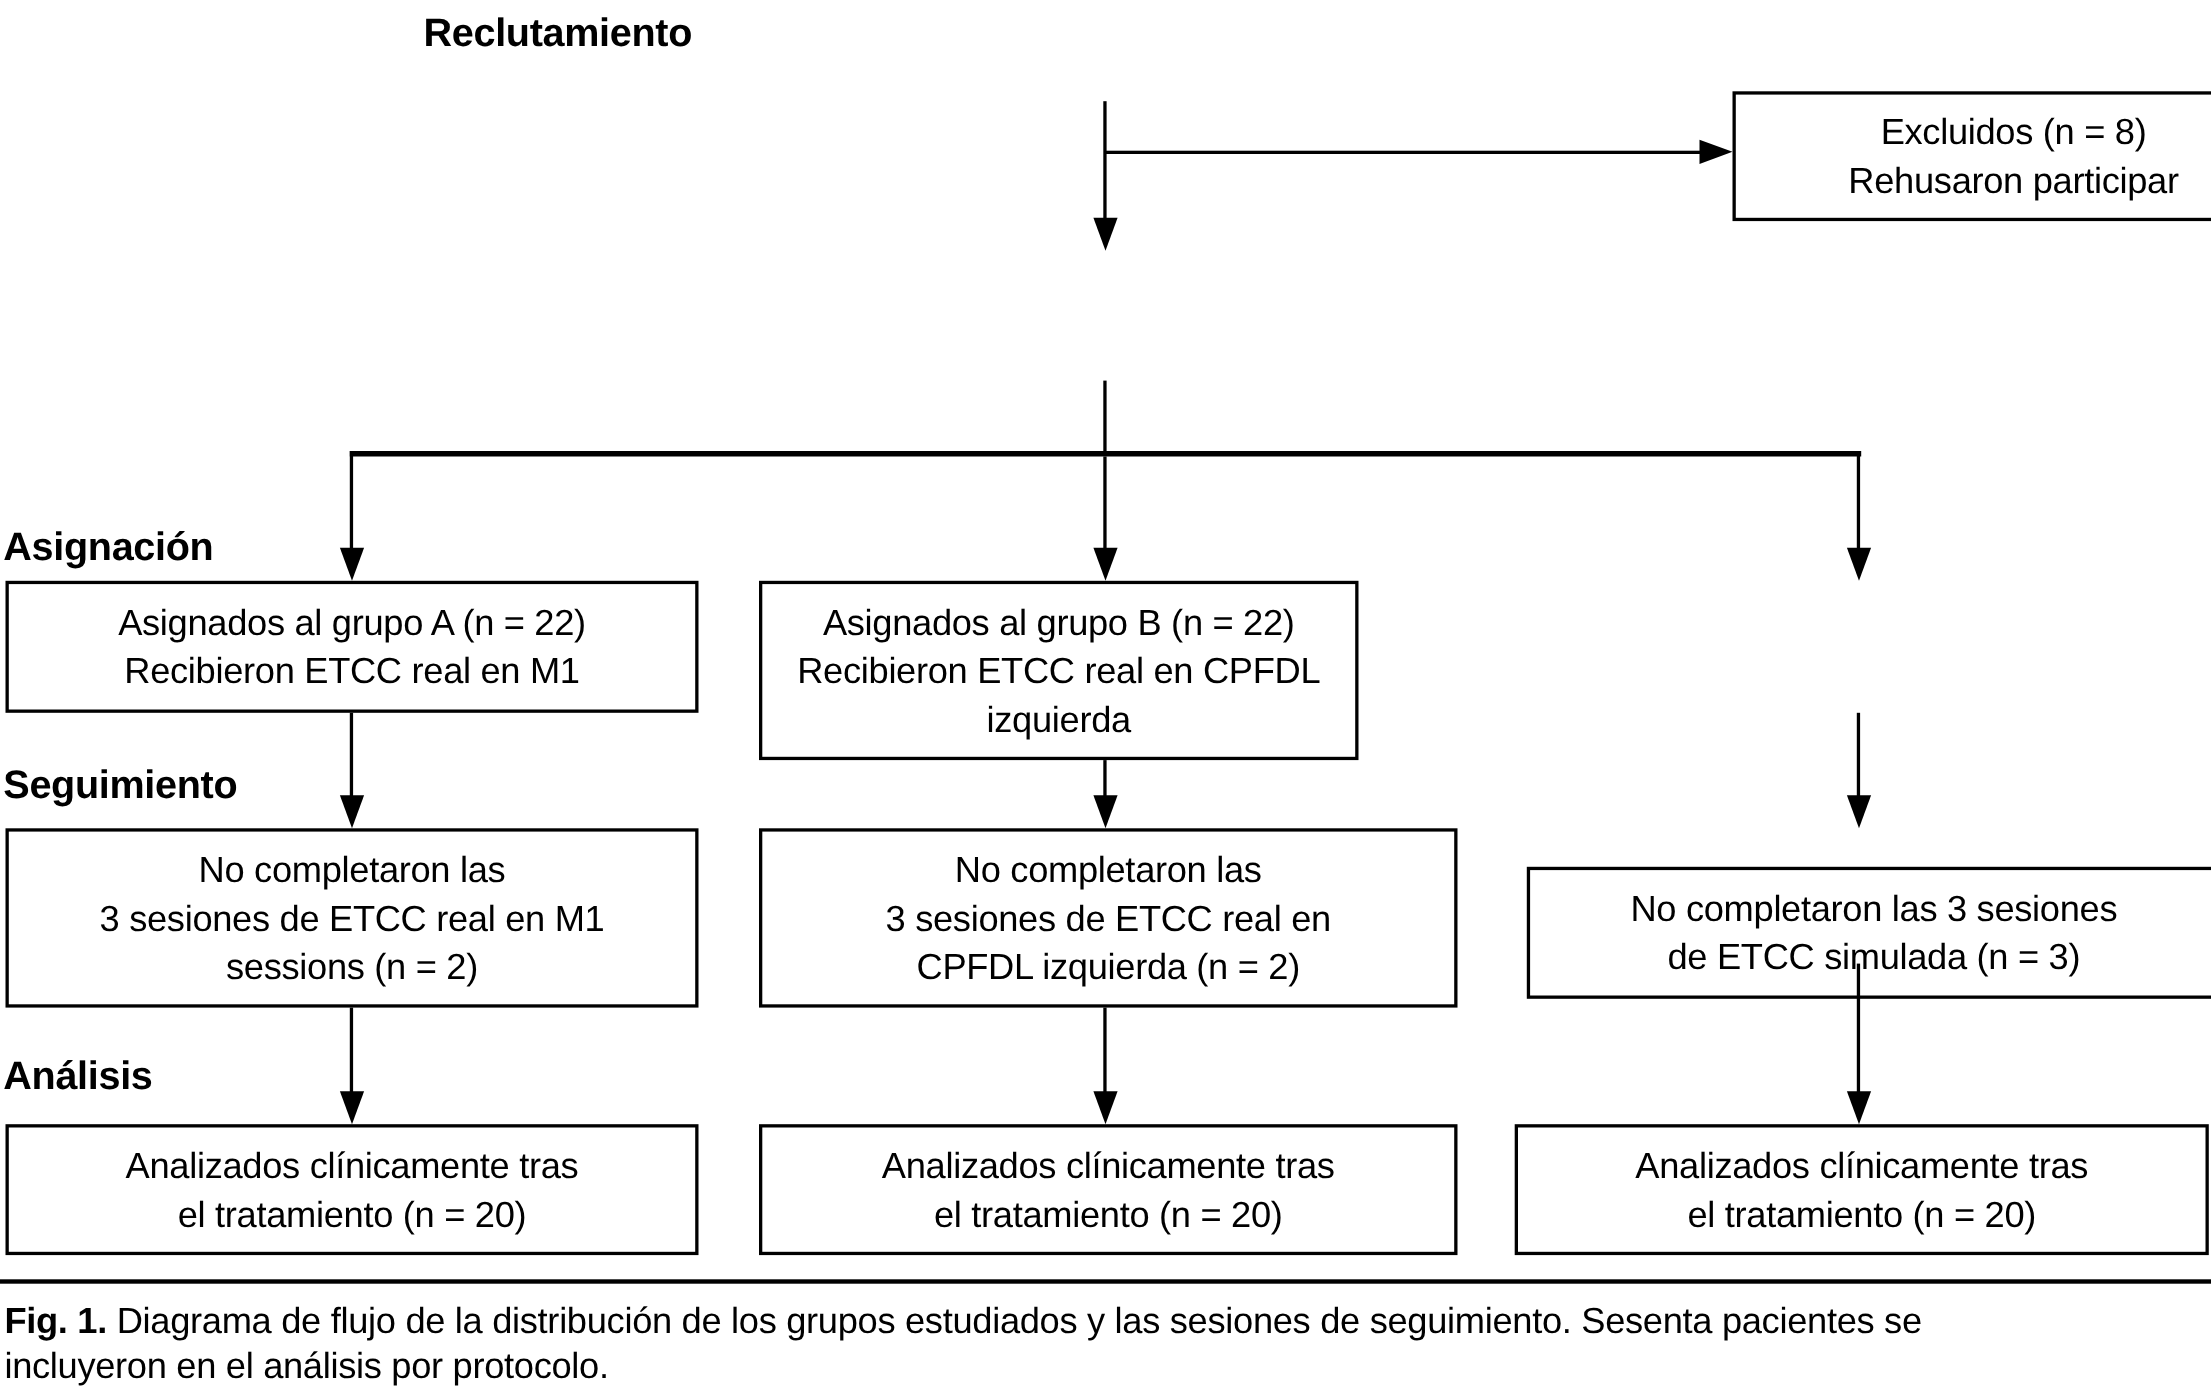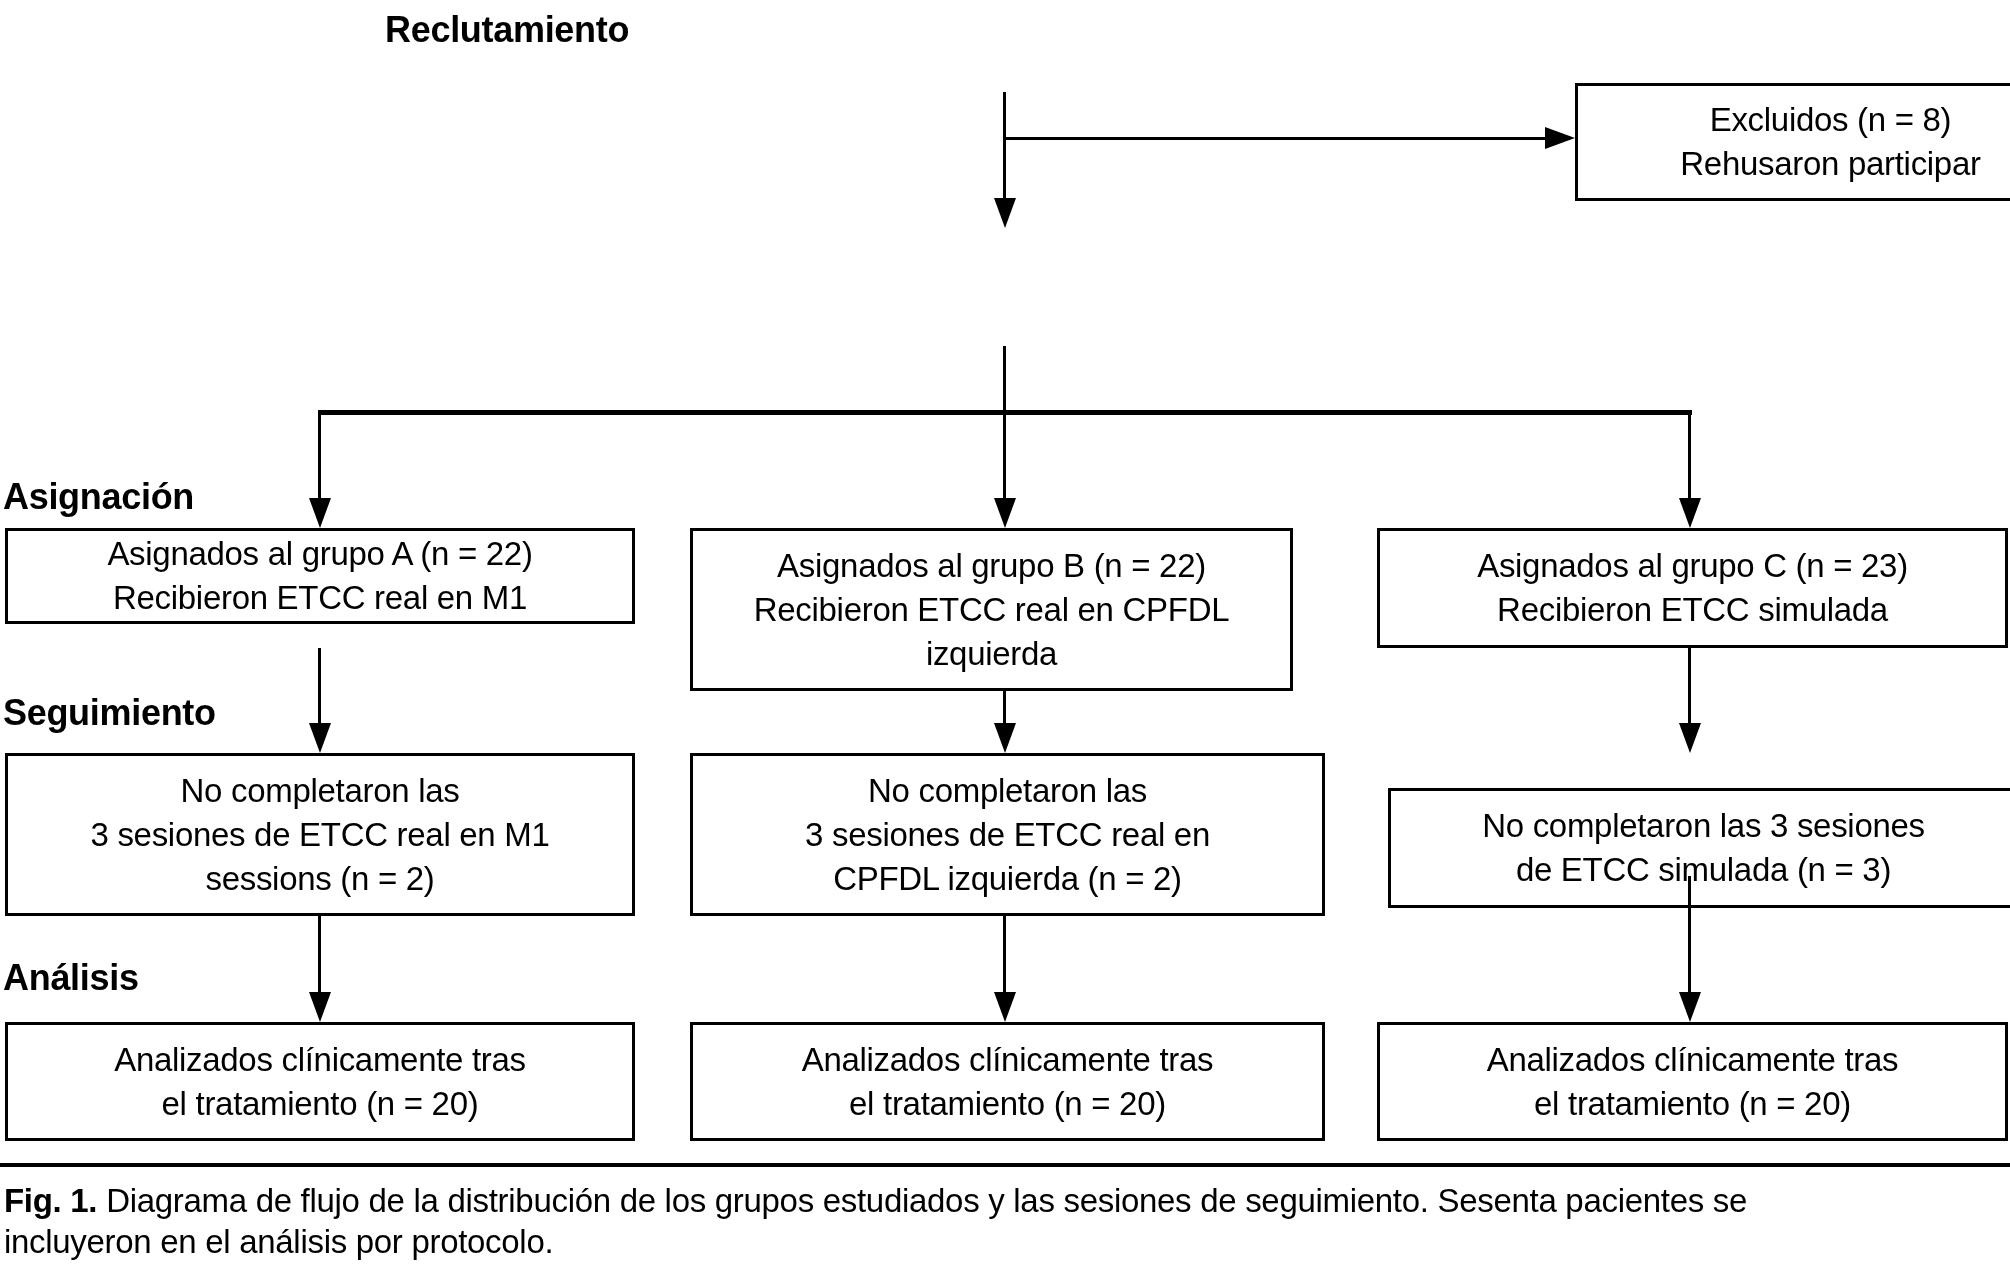--- a/index.html
+++ b/index.html
@@ -82,27 +82,25 @@
   <div class="stage-label" style="left:385px; top:10px;">Reclutamiento</div>
   <div class="stage-label" style="left:3px; top:477px;">Asignación</div>
   <div class="stage-label" style="left:3px; top:693px;">Seguimiento</div>
   <div class="stage-label" style="left:3px; top:958px;">Análisis</div>
 
 
   <div class="box" style="left:1575px; top:83px; width:511px; height:118px;">Excluidos (n = 8)
 Rehusaron participar</div>
 
 
-  <div class="box" style="left:5px; top:528px; width:630px; height:96px;">Asignados al grupo A (n = 22)
+  <div class="box" style="left:5px; top:528px; width:630px; height:120px;">Asignados al grupo A (n = 22)
 Recibieron ETCC real en M1</div>
-  <div class="box" style="left:690px; top:528px; width:603px; height:163px;">Asignados al grupo B (n = 22)
+  <div class="box" style="left:690px; top:528px; width:545px; height:163px;">Asignados al grupo B (n = 22)
 Recibieron ETCC real en CPFDL
 izquierda</div>
-  <div class="box" style="left:1377px; top:528px; width:631px; height:120px;">Asignados al grupo C (n = 23)
-Recibieron ETCC simulada</div>
 
   <div class="box" style="left:5px; top:753px; width:630px; height:163px;">No completaron las
 3 sesiones de ETCC real en M1
 sessions (n = 2)</div>
   <div class="box" style="left:690px; top:753px; width:635px; height:163px;">No completaron las
 3 sesiones de ETCC real en
 CPFDL izquierda (n = 2)</div>
   <div class="box" style="left:1377px; top:788px; width:631px; height:120px;margin-left:11px;">No completaron las 3 sesiones
 de ETCC simulada (n = 3)</div>
 

